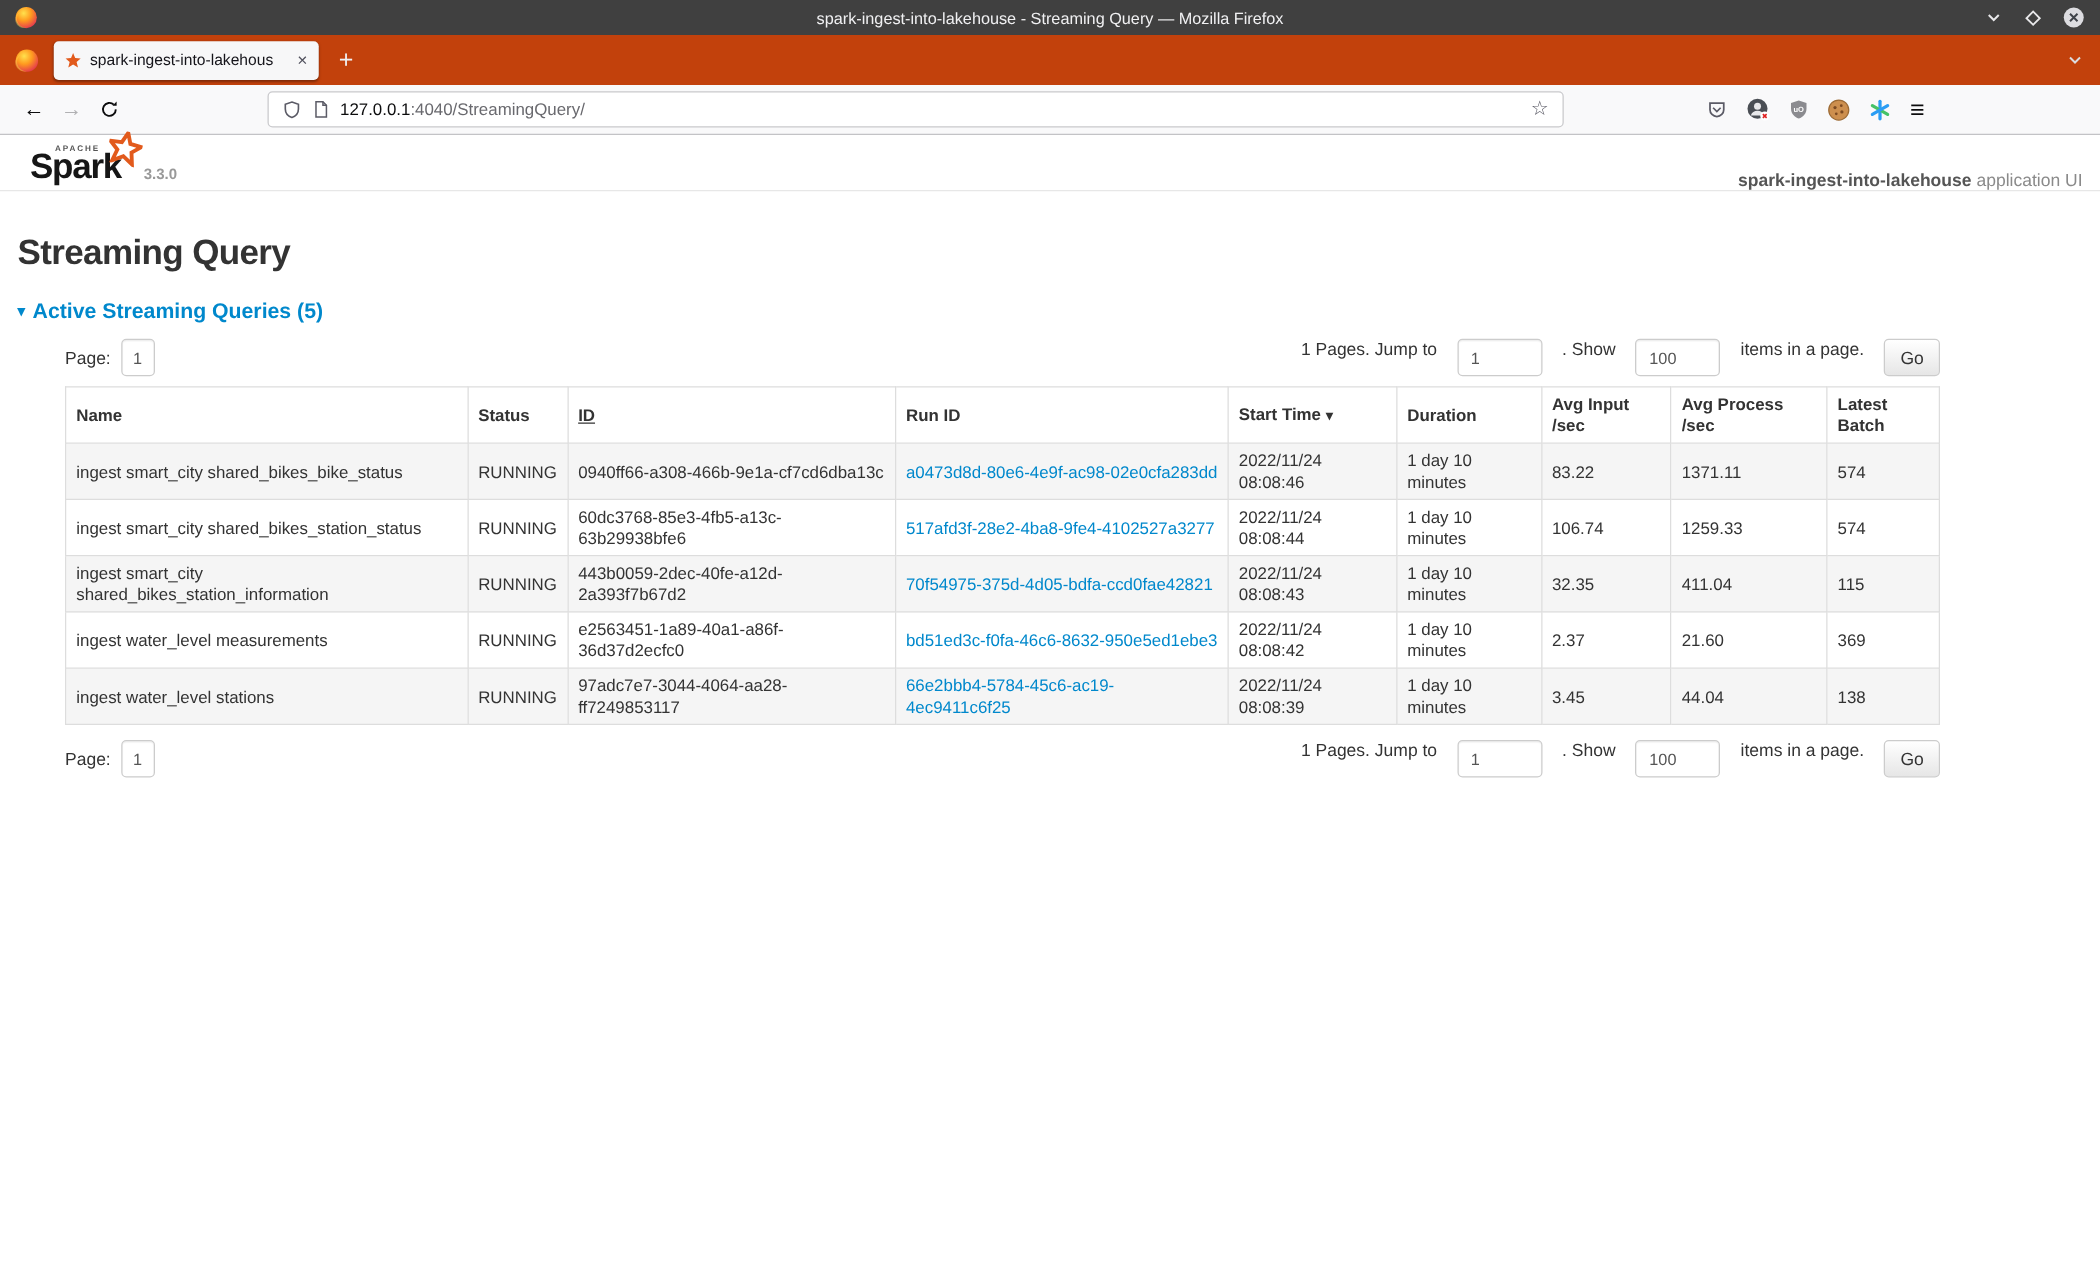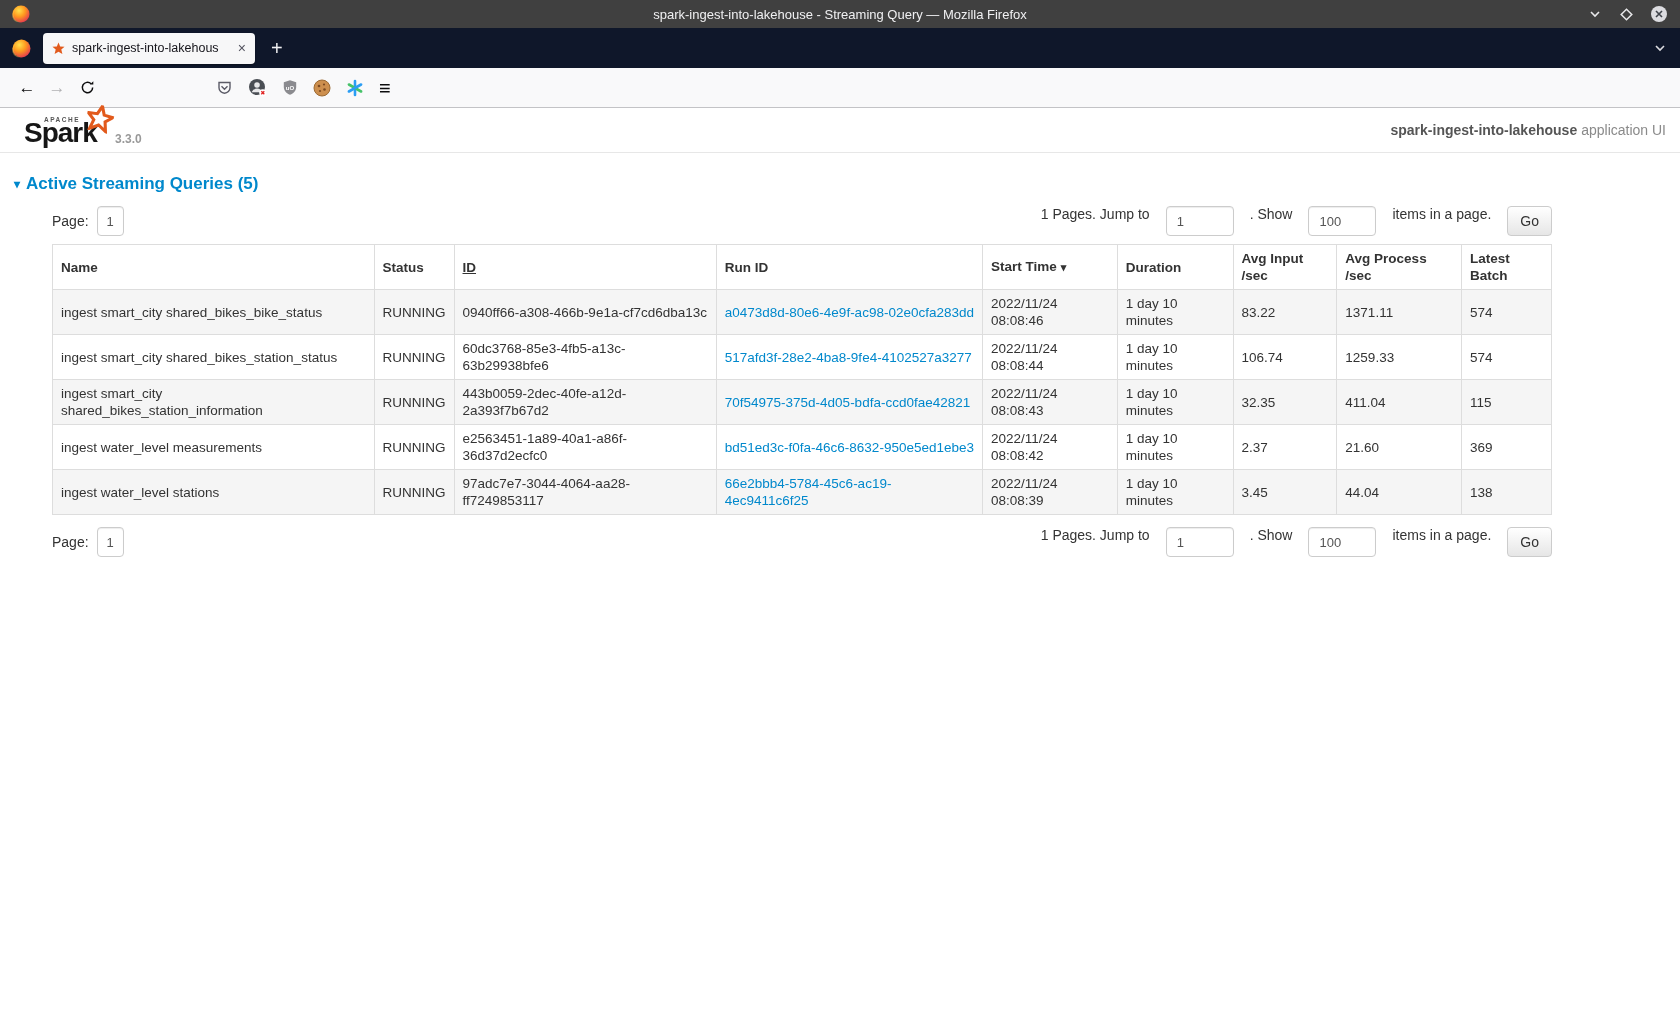--- a/index.html
+++ b/index.html
@@ -6,21 +6,21 @@
   html,body { width:1680px; height:1012px; }
   body { font-family:"Liberation Sans", sans-serif; background:#fff; overflow:hidden; }
 
   
   .titlebar { height:28px; background:#404040; display:flex; align-items:center; padding:0 12px; position:relative; }
   .win-title { position:absolute; left:0; right:0; text-align:center; color:#f0f0f2; font-size:13px; }
   .win-controls { margin-left:auto; display:flex; align-items:center; gap:16px; z-index:2; }
   .win-controls > span { display:inline-flex; }
 
   
-  .tabstrip { height:40px; background:#0f172a; display:flex; align-items:center; padding:16px 12px; }
+  .tabstrip { height:40px; background:#c2410c; display:flex; align-items:center; padding:16px 12px; }
   .tab { margin-left:12px; width:212px; height:31px; background:#f7f7f8; border-radius:4px; display:flex; align-items:center; gap:7px; padding:0 9px; font-size:12.5px; color:#15141a; box-shadow:0 1px 2px rgba(0,0,0,.35); }
   .tab-title { flex:1; white-space:nowrap; overflow:hidden; }
   .tab-close { color:#52525e; font-size:14px; line-height:1; }
   .newtab { color:#f0f0f2; font-size:20px; margin-left:16px; font-weight:400; line-height:1; }
   .alltabs { margin-left:auto; display:inline-flex; }
 
   
   .toolbar { height:40px; background:#f9f9fa; border-bottom:1px solid #c3c3c6; display:flex; align-items:center; padding:0 12px; }
   .navbtn { width:30px; text-align:center; font-size:17px; color:#0c0c0d; line-height:1; }
   .navbtn.disabled { color:#b1b1b3; }
@@ -37,21 +37,21 @@
   .spark-navbar { height:45px; background:#fff; border-bottom:1px solid #e7e7e7; display:flex; align-items:stretch; }
   .spark-logo { position:relative; width:140px; flex:0 0 auto; }
   .apache-text { position:absolute; top:8px; left:44px; font-size:6.5px; letter-spacing:1.5px; color:#555; font-weight:bold; }
   .spark-text { position:absolute; top:9px; left:24px; font-size:28px; font-weight:bold; color:#161616; letter-spacing:-1px; }
   .logo-star { position:absolute; left:86px; top:-3px; transform:rotate(12deg); }
   .spark-version { position:absolute; left:115px; bottom:6px; font-size:12px; font-weight:bold; color:#999; }
   .spark-tabs { display:flex; list-style:none; }
   .spark-tabs li { display:flex; }
   .spark-tabs a { display:flex; align-items:center; padding:0 15px; font-size:14.5px; color:#777; text-decoration:none; }
   .spark-tabs li.active a { background:#e3e3e3; color:#555; box-shadow:inset 0 2px 6px rgba(0,0,0,.07); }
-  .app-label { margin-left:auto; display:flex; align-items:center; padding-right:14px; font-size:14px; gap:4px; color:#8a8a8a; }
+  .app-label { margin-left:auto; display:flex; align-items:flex-end; padding-right:14px; font-size:14px; gap:4px; color:#8a8a8a; }
   .app-name { font-weight:bold; color:#555; }
 
   
   .content { padding:0 14px; }
   .page-title { margin-top:33px; font-size:28px; font-weight:bold; color:#333; letter-spacing:-0.5px; }
   .section-header { margin-top:21px; font-size:17px; font-weight:bold; color:#0088cc; display:flex; align-items:center; gap:6px; cursor:pointer; }
   .caret { font-size:12px; }
 
   .table-wrap { margin-left:38px; margin-top:12px; width:1500px; }
   .pagerow { display:flex; align-items:center; font-size:14px; color:#333; margin:10px 0 8px; }
@@ -140,20 +140,35 @@
 
 <div class="toolbar">
   <span class="navbtn">←</span>
   <span class="navbtn disabled">→</span>
   <span class="navbtn reload">
     <svg width="15" height="15" viewBox="0 0 16 16">
         <path d="M13.5 8a5.5 5.5 0 1 1-1.7-4" fill="none" stroke="#0c0c0d" stroke-width="1.6"></path>
         <path d="M14.2 1.2v3.6h-3.6z" fill="#0c0c0d"></path>
       </svg>
   </span>
+  <div class="urlbar">
+    <span style="display:inline-flex">
+      <svg width="15" height="16" viewBox="0 0 16 16">
+          <path d="M8 1.2l5.6 1.9v4.1c0 3.4-2.3 6.1-5.6 7.2-3.3-1.1-5.6-3.8-5.6-7.2V3.1z" fill="none" stroke="#5b5b66" stroke-width="1.4"></path>
+        </svg>
+    </span>
+    <span style="display:inline-flex">
+      <svg width="13" height="15" viewBox="0 0 14 16">
+          <path d="M3 1.5h6l3 3v10H3z" fill="none" stroke="#5b5b66" stroke-width="1.3"></path>
+          <path d="M9 1.5v3h3" fill="none" stroke="#5b5b66" stroke-width="1.3"></path>
+        </svg>
+    </span>
+    <span class="url-text"><span>127.0.0.1</span><span class="url-path">:4040/StreamingQuery/</span></span>
+    <span class="bookmark-star">☆</span>
+  </div>
   <div class="toolbar-icons">
     <span>
       <svg width="17" height="16" viewBox="0 0 16 16">
           <path d="M2.5 2.5h11v5.2a5.5 5.5 0 0 1-11 0z" fill="none" stroke="#5b5b66" stroke-width="1.4"></path>
           <path d="M5 6.2l3 3 3-3" fill="none" stroke="#5b5b66" stroke-width="1.4"></path>
         </svg>
     </span>
     <span>
       <svg width="19" height="19" viewBox="0 0 19 19">
           <circle cx="9" cy="9" r="8" fill="#4a4e54"></circle>
@@ -200,20 +215,21 @@
     </span>
     <span class="spark-version">3.3.0</span>
   </div>
   <div class="app-label">
     <span class="app-name">spark-ingest-into-lakehouse</span>
     <span>application UI</span>
   </div>
 </div>
 
 <div class="content">
+  <h2 class="page-title">Streaming Query</h2>
 
   <div class="section-header">
     <span class="caret">▾</span>
     <span>Active Streaming Queries (5)</span>
   </div>
 
   <div class="table-wrap">
 
     <div class="pagerow">
       <label>Page:</label>

